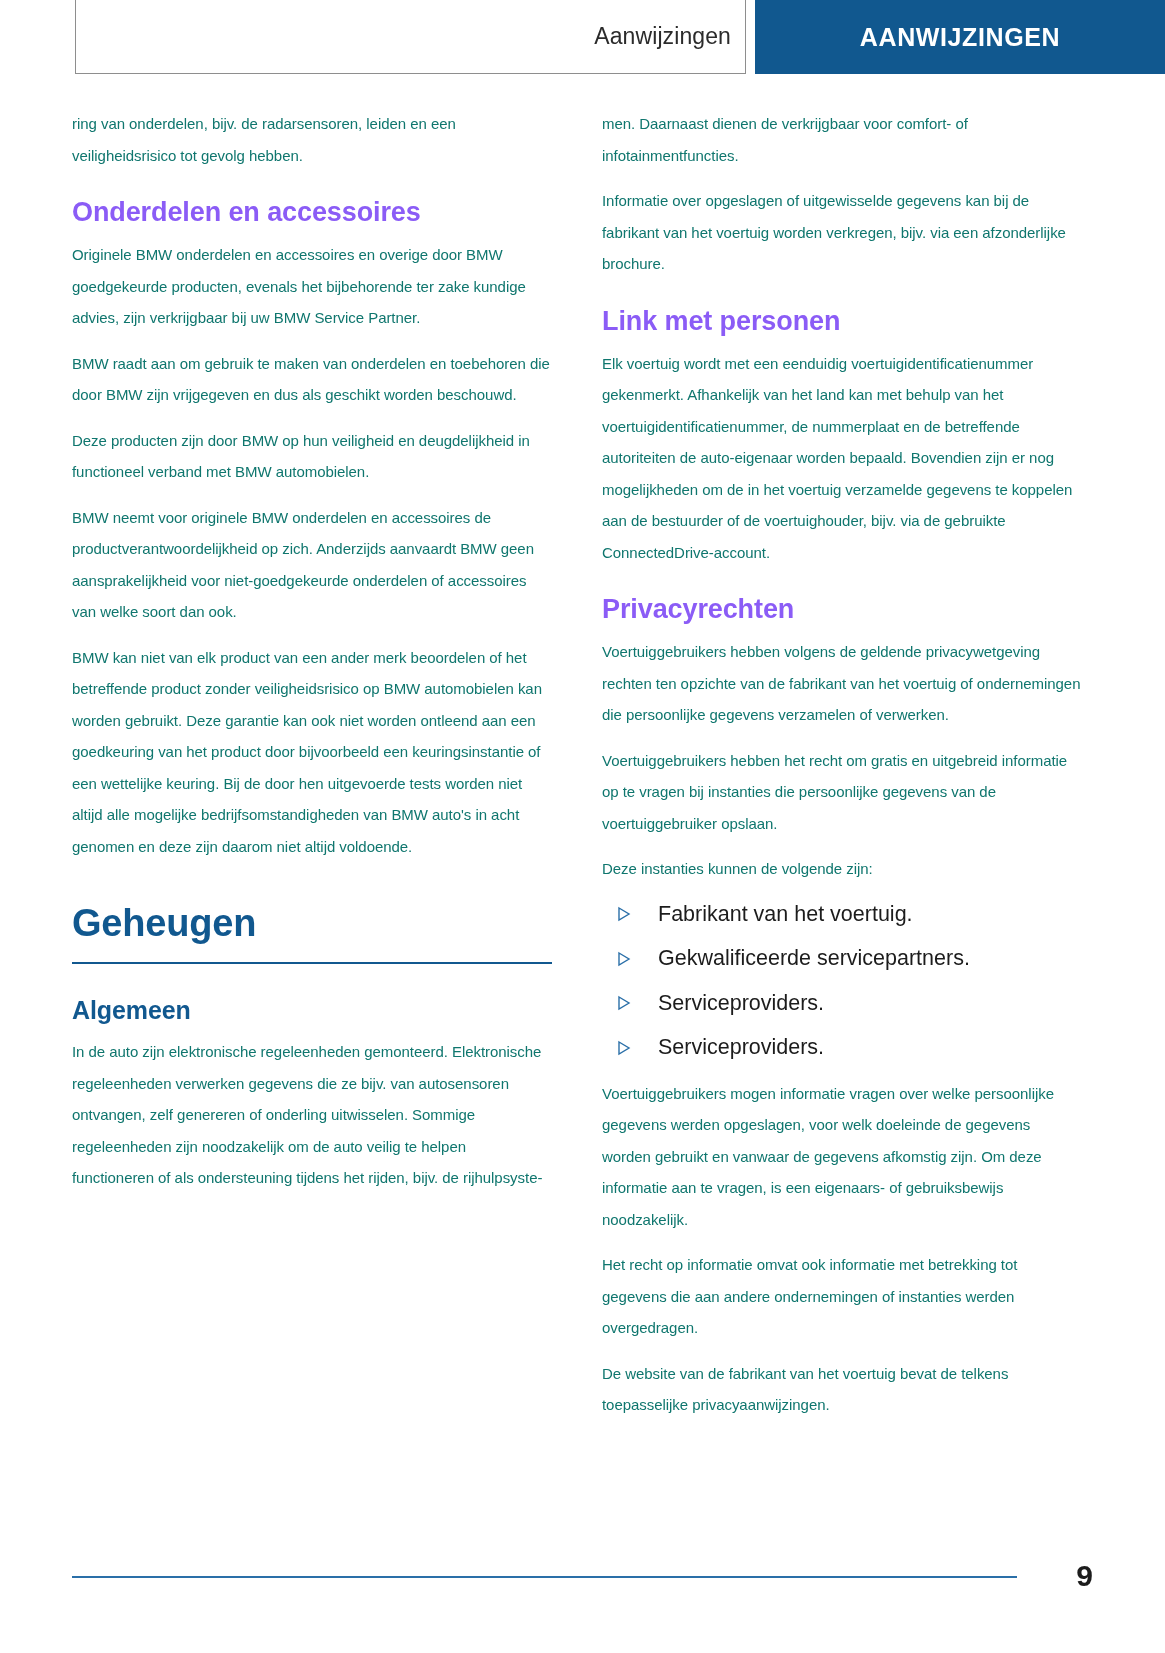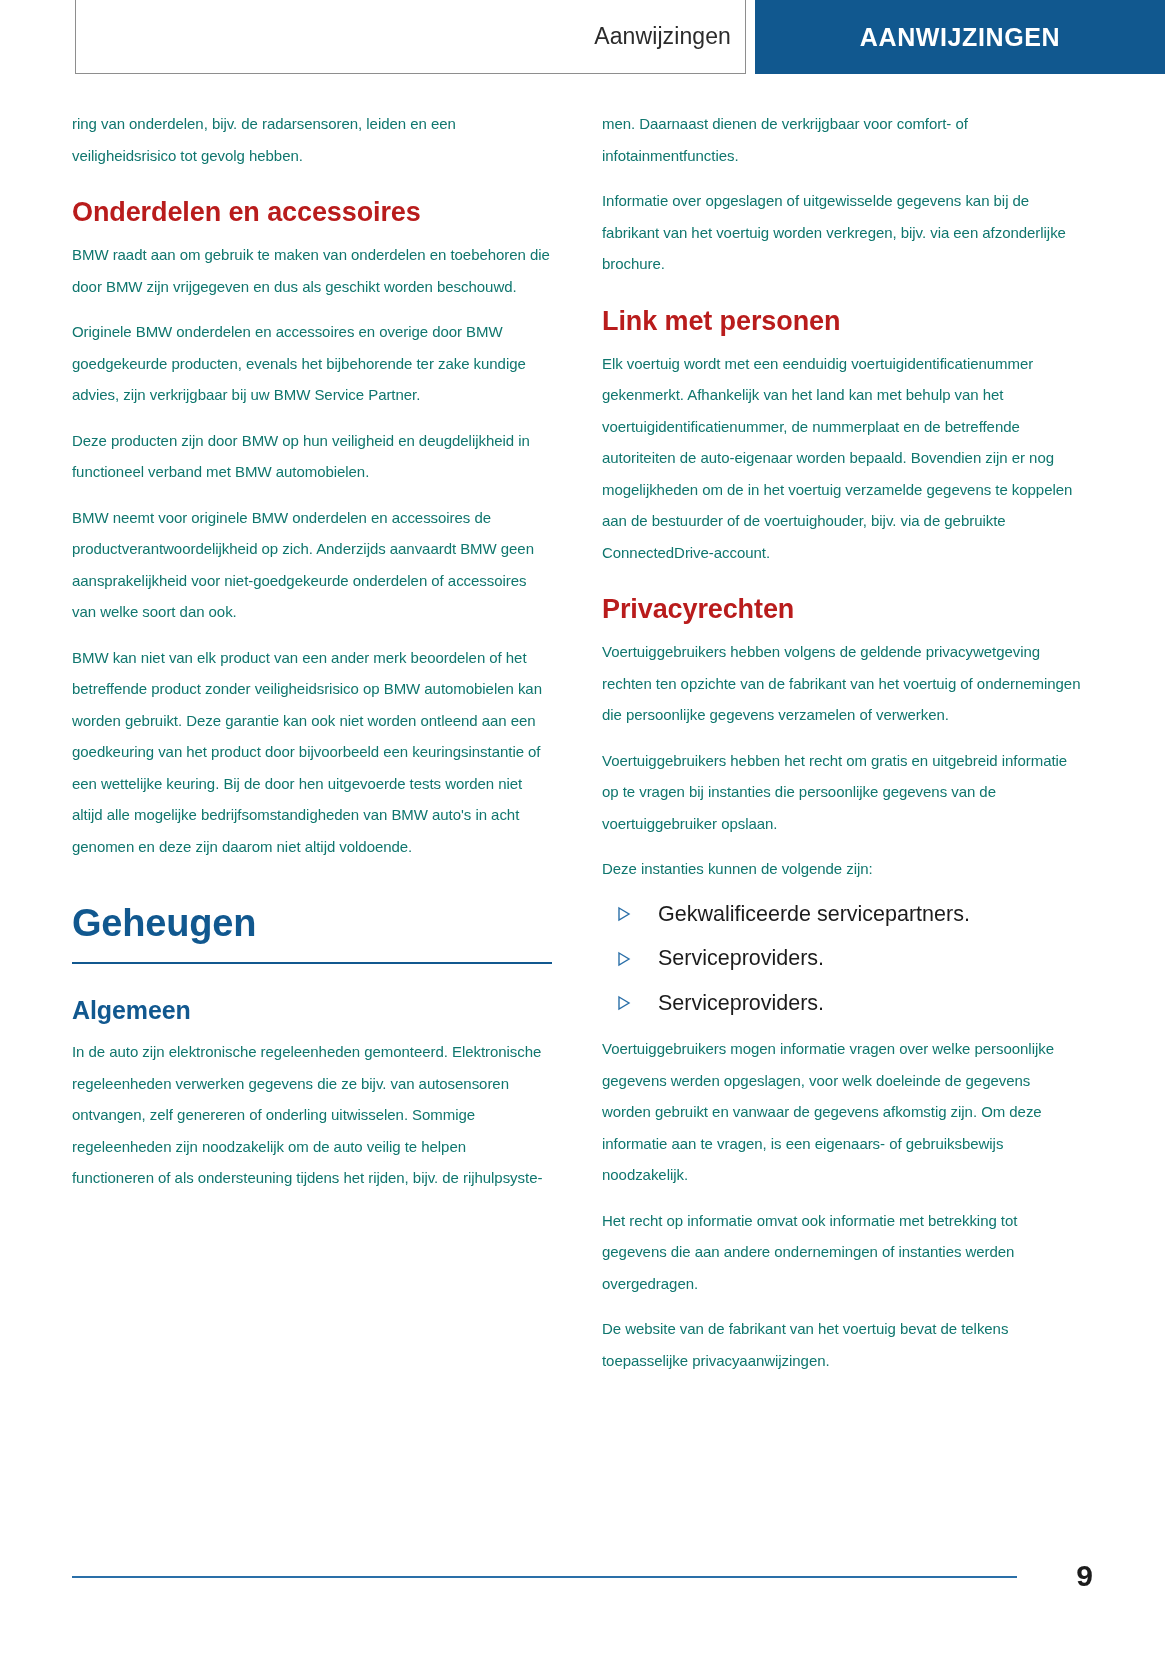--- a/index.html
+++ b/index.html
@@ -96,21 +96,21 @@
   }
   .chapter-rule {
     height: 2px;
     background: #11588f;
     margin: 6px 0 30px 0;
   }
   h2.section-title {
     margin: 24px 0 10px 0;
     font-size: 27px;
     font-weight: bold;
-    color: #b91c1c;
+    color: #8b5cf6;
     letter-spacing: -0.1px;
     line-height: 34px;
   }
   h3.sub-title {
     margin: 22px 0 10px 0;
     font-size: 25px;
     font-weight: bold;
     color: #11588f;
     letter-spacing: -0.1px;
     line-height: 32px;
@@ -181,22 +181,22 @@
 </div>
 
 <div class="content">
 
   <div class="column">
 
     <p class="body-text">ring van onderdelen, bijv. de radarsensoren, leiden en een veiligheidsrisico tot gevolg hebben.</p>
 
     <h2 class="section-title">Onderdelen en accessoires</h2>
 
+    <p class="body-text">Originele BMW onderdelen en accessoires en overige door BMW goedgekeurde producten, evenals het bijbehorende ter zake kundige advies, zijn verkrijgbaar bij uw BMW Service Partner.</p>
     <p class="body-text">BMW raadt aan om gebruik te maken van onderdelen en toebehoren die door BMW zijn vrijgegeven en dus als geschikt worden beschouwd.</p>
-    <p class="body-text">Originele BMW onderdelen en accessoires en overige door BMW goedgekeurde producten, evenals het bijbehorende ter zake kundige advies, zijn verkrijgbaar bij uw BMW Service Partner.</p>
     <p class="body-text">Deze producten zijn door BMW op hun veiligheid en deugdelijkheid in functioneel verband met BMW automobielen.</p>
     <p class="body-text">BMW neemt voor originele BMW onderdelen en accessoires de productverantwoordelijkheid op zich. Anderzijds aanvaardt BMW geen aansprakelijkheid voor niet-goedgekeurde onderdelen of accessoires van welke soort dan ook.</p>
     <p class="body-text">BMW kan niet van elk product van een ander merk beoordelen of het betreffende product zonder veiligheidsrisico op BMW automobielen kan worden gebruikt. Deze garantie kan ook niet worden ontleend aan een goedkeuring van het product door bijvoorbeeld een keuringsinstantie of een wettelijke keuring. Bij de door hen uitgevoerde tests worden niet altijd alle mogelijke bedrijfsomstandigheden van BMW auto's in acht genomen en deze zijn daarom niet altijd voldoende.</p>
 
     <h1 class="chapter-title">Geheugen</h1>
     <div class="chapter-rule"></div>
 
     <h3 class="sub-title">Algemeen</h3>
 
     <p class="body-text">In de auto zijn elektronische regeleenheden gemonteerd. Elektronische regeleenheden verwerken gegevens die ze bijv. van autosensoren ontvangen, zelf genereren of onderling uitwisselen. Sommige regeleenheden zijn noodzakelijk om de auto veilig te helpen functioneren of als ondersteuning tijdens het rijden, bijv. de rijhulpsyste-</p>
@@ -212,20 +212,28 @@
 
     <p class="body-text">Elk voertuig wordt met een eenduidig voertuigidentificatienummer gekenmerkt. Afhankelijk van het land kan met behulp van het voertuigidentificatienummer, de nummerplaat en de betreffende autoriteiten de auto-eigenaar worden bepaald. Bovendien zijn er nog mogelijkheden om de in het voertuig verzamelde gegevens te koppelen aan de bestuurder of de voertuighouder, bijv. via de gebruikte ConnectedDrive-account.</p>
 
     <h2 class="section-title">Privacyrechten</h2>
 
     <p class="body-text">Voertuiggebruikers hebben volgens de geldende privacywetgeving rechten ten opzichte van de fabrikant van het voertuig of ondernemingen die persoonlijke gegevens verzamelen of verwerken.</p>
     <p class="body-text">Voertuiggebruikers hebben het recht om gratis en uitgebreid informatie op te vragen bij instanties die persoonlijke gegevens van de voertuiggebruiker opslaan.</p>
     <p class="body-text">Deze instanties kunnen de volgende zijn:</p>
 
     <ul class="arrow-list">
+      <li>
+        <span class="arrow-marker">
+          <svg width="14" height="16" viewBox="0 0 14 16" aria-hidden="true">
+            <polygon points="2,2 12,8 2,14" fill="none" stroke="#2a6fa8" stroke-width="1.4"></polygon>
+          </svg>
+        </span>
+        <span>Fabrikant van het voertuig.</span>
+      </li>
       <li>
         <span class="arrow-marker">
           <svg width="14" height="16" viewBox="0 0 14 16" aria-hidden="true">
             <polygon points="2,2 12,8 2,14" fill="none" stroke="#2a6fa8" stroke-width="1.4"></polygon>
           </svg>
         </span>
         <span>Gekwalificeerde servicepartners.</span>
       </li>
       <li>
         <span class="arrow-marker">

